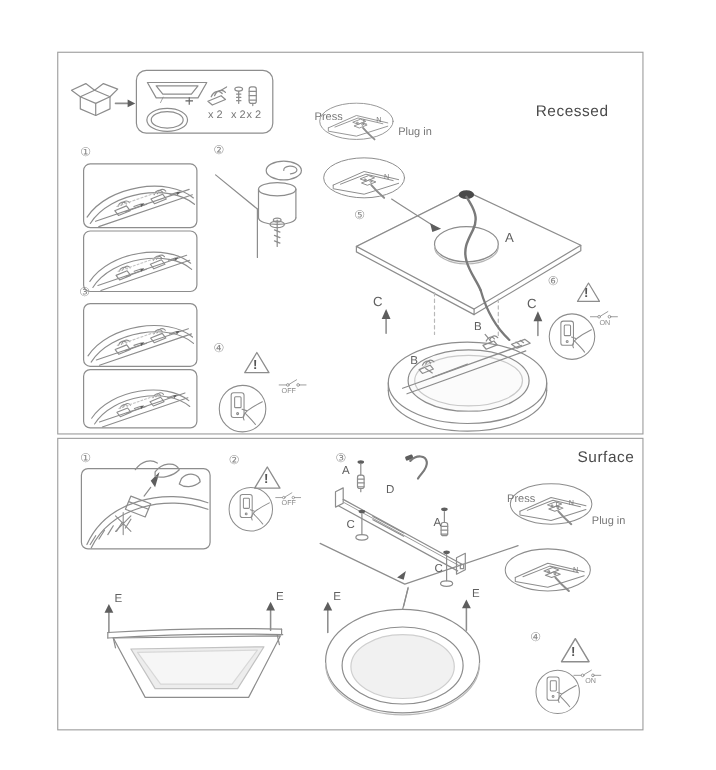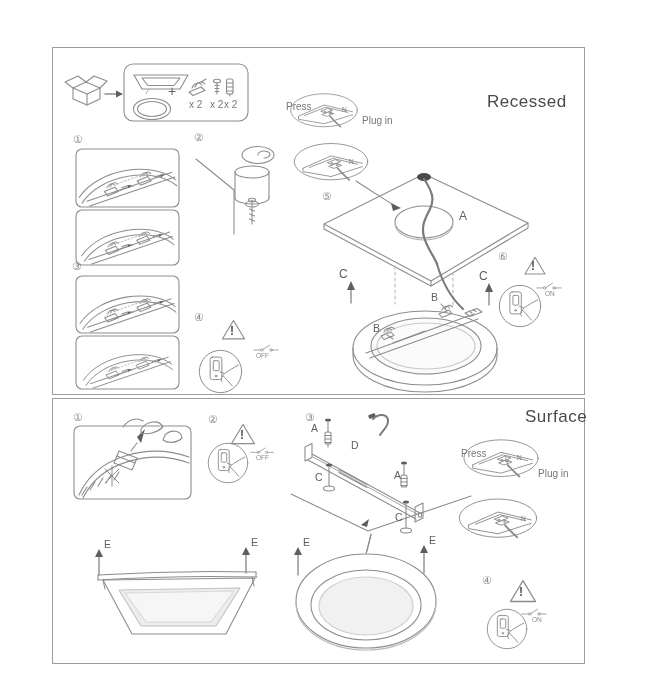--- a/index.html
+++ b/index.html
@@ -4,21 +4,21 @@
 <style>
   html,body{margin:0;padding:0;background:#fff;}
   #sheet{position:relative;width:651px;height:700px;background:#fff;overflow:hidden;
          font-family:"Liberation Sans",sans-serif;}
   .panel{position:absolute;border:1px solid #9c9c9c;background:#fff;}
   #recessed-panel{left:52px;top:47px;width:531px;height:346px;}
   #surface-panel{left:52px;top:398px;width:531px;height:264px;}
   svg.art{position:absolute;left:0;top:0;width:100%;height:100%;
           stroke:#8d8d8d;fill:none;stroke-width:1.1;stroke-linecap:round;stroke-linejoin:round;}
   .t{position:absolute;color:#6b6b6b;font-family:"Liberation Sans",sans-serif;line-height:1;white-space:nowrap;}
-  .title{font-size:17px;color:#4a4a4a;letter-spacing:.5px;}
+  .title{font-size:14px;color:#4a4a4a;letter-spacing:.5px;}
   .stepnum{font-size:11px;color:#8a8a8a;}
   .big{font-size:12px;color:#5f5f5f;}
   .mid{font-size:10.5px;color:#5f5f5f;}
   .tiny{font-size:10px;color:#777;}
   .micro{font-size:6.5px;color:#8b8b8b;}
   .term{font-size:6.5px;color:#7b7b7b;}
   .bang{font-size:12px;color:#555;font-weight:bold;}
   .plus{font-size:14px;color:#666;}
   .slash{font-size:8px;color:#888;font-style:italic;}
 </style>

